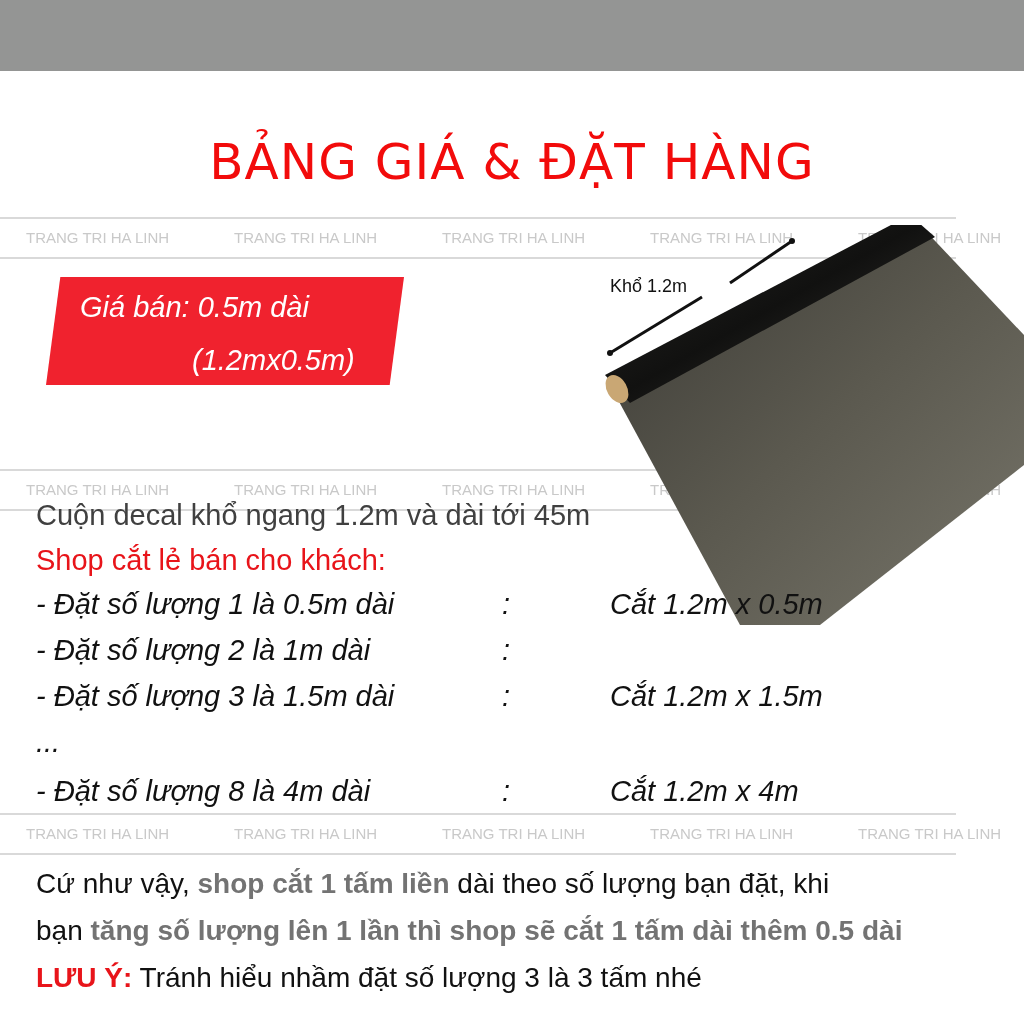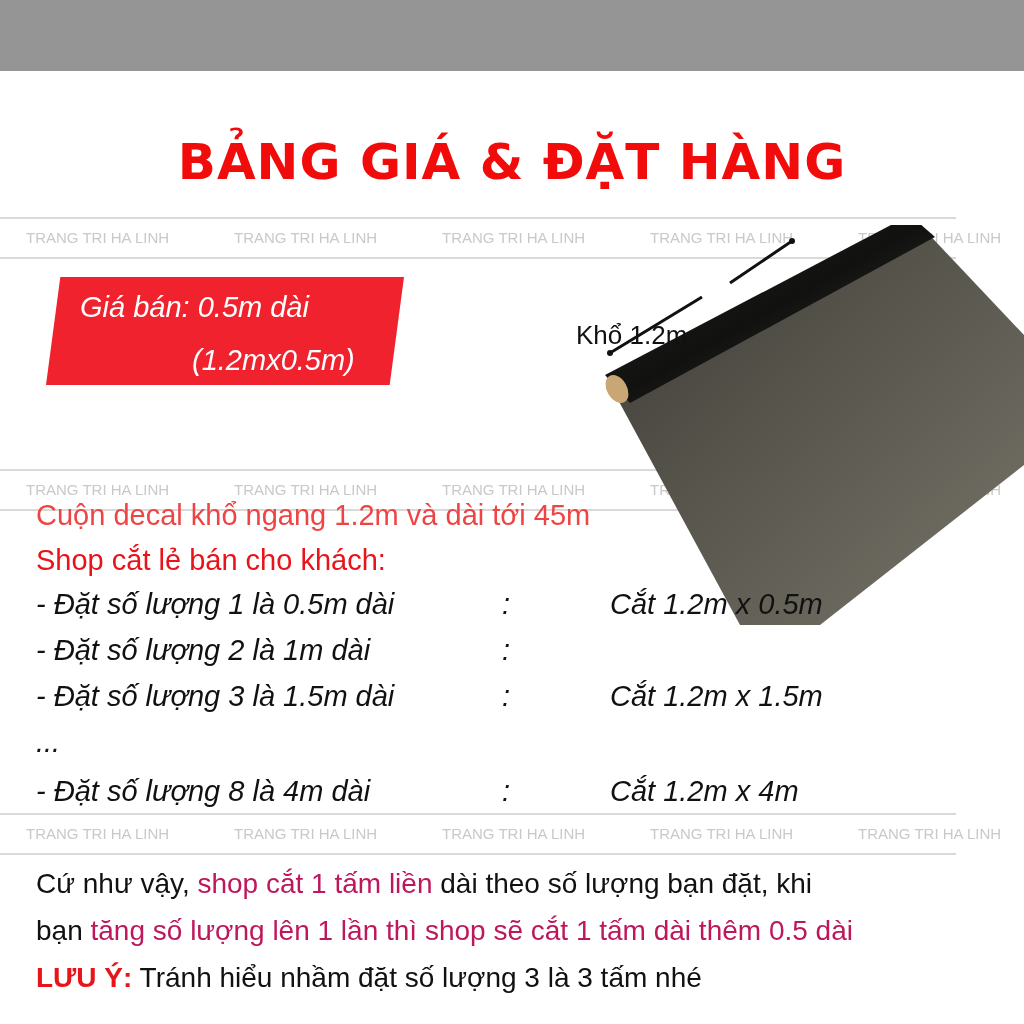--- a/index.html
+++ b/index.html
@@ -2,53 +2,53 @@
 <html><head>
 <meta charset="utf-8">
 <style>
   * { box-sizing: border-box; margin: 0; padding: 0; }
   html, body { width: 1024px; height: 1024px; overflow: hidden; background: #ffffff; }
   body { position: relative; font-family: "Liberation Sans", sans-serif; color: #111; }
 
   .top-bar { position: absolute; left: 0; top: 0; width: 1024px; height: 71px; background: #949594; }
 
   .title { position: absolute; left: 0; top: 130px; width: 1024px; text-align: center;
-           font-family: "DejaVu Sans", sans-serif; font-weight: bold; font-size: 50px;
+           font-family: "DejaVu Sans", sans-serif; font-weight: normal; font-size: 50px;
            color: #f20b0b; letter-spacing: 1px; line-height: 64px; }
 
   .wm-band { position: absolute; left: 0; width: 956px; height: 42px;
              border-top: 2px solid #d9d9d9; border-bottom: 2px solid #d9d9d9; }
   .wm-band .wm-item { position: absolute; top: 10px; font-size: 15px; color: #c9c9c9;
                       font-family: "Liberation Sans", sans-serif; letter-spacing: 0px; white-space: nowrap; }
   .wm-band.b1 { top: 217px; }
   .wm-band.b2 { top: 469px; }
   .wm-band.b3 { top: 813px; }
 
   .price-tag { position: absolute; left: 46px; top: 277px; width: 358px; height: 108px; }
   .price-tag .shape { position: absolute; inset: 0; background: #f0222e;
                       clip-path: polygon(4% 0, 100% 0, 96% 100%, 0 100%); }
   .price-tag .line1 { position: absolute; left: 34px; top: 14px; font-style: italic;
                       font-size: 29px; color: #fff; white-space: nowrap; }
   .price-tag .line1 b { font-weight: normal; font-style: italic; }
   .price-tag .line2 { position: absolute; left: 146px; top: 54px; font-style: italic;
                       font-size: 29px; color: #fff; white-space: nowrap; margin-top: 13px; }
 
   .roll { position: absolute; left: 590px; top: 225px; width: 434px; height: 400px; }
-  .width-label { position: absolute; left: 576px; top: 276px; font-size: 26px; color: #111; margin-top: 44px; }
+  .width-label { position: absolute; left: 610px; top: 276px; font-size: 18px; color: #111; }
 
-  .body-text { position: absolute; left: 36px; font-size: 29px; color: #ef4444; white-space: nowrap; line-height: 36px; }
+  .body-text { position: absolute; left: 36px; font-size: 29px; color: #404040; white-space: nowrap; line-height: 36px; }
   .line-intro { top: 497px; }
   .line-sub { top: 542px; color: #e8141a; }
   .row { position: absolute; left: 36px; width: 900px; height: 38px; font-size: 29px; white-space: nowrap; font-style: italic; }
   .row .c1 { position: absolute; left: 0; }
   .row .c2 { position: absolute; left: 466px; }
   .row .c3 { position: absolute; left: 574px; }
 
   .para { position: absolute; left: 36px; font-size: 28px; white-space: nowrap; color: #111; }
-  .para .r { color: #be185d; }
+  .para .r { color: #737373; font-weight: bold; }
   .p1 { top: 868px; }
   .p2 { top: 915px; }
   .p3 { top: 962px; }
   .p3 .lbl { color: #e8141a; font-weight: bold; }
 </style>
 </head>
 <body>
 
 <div class="top-bar"></div>
 

